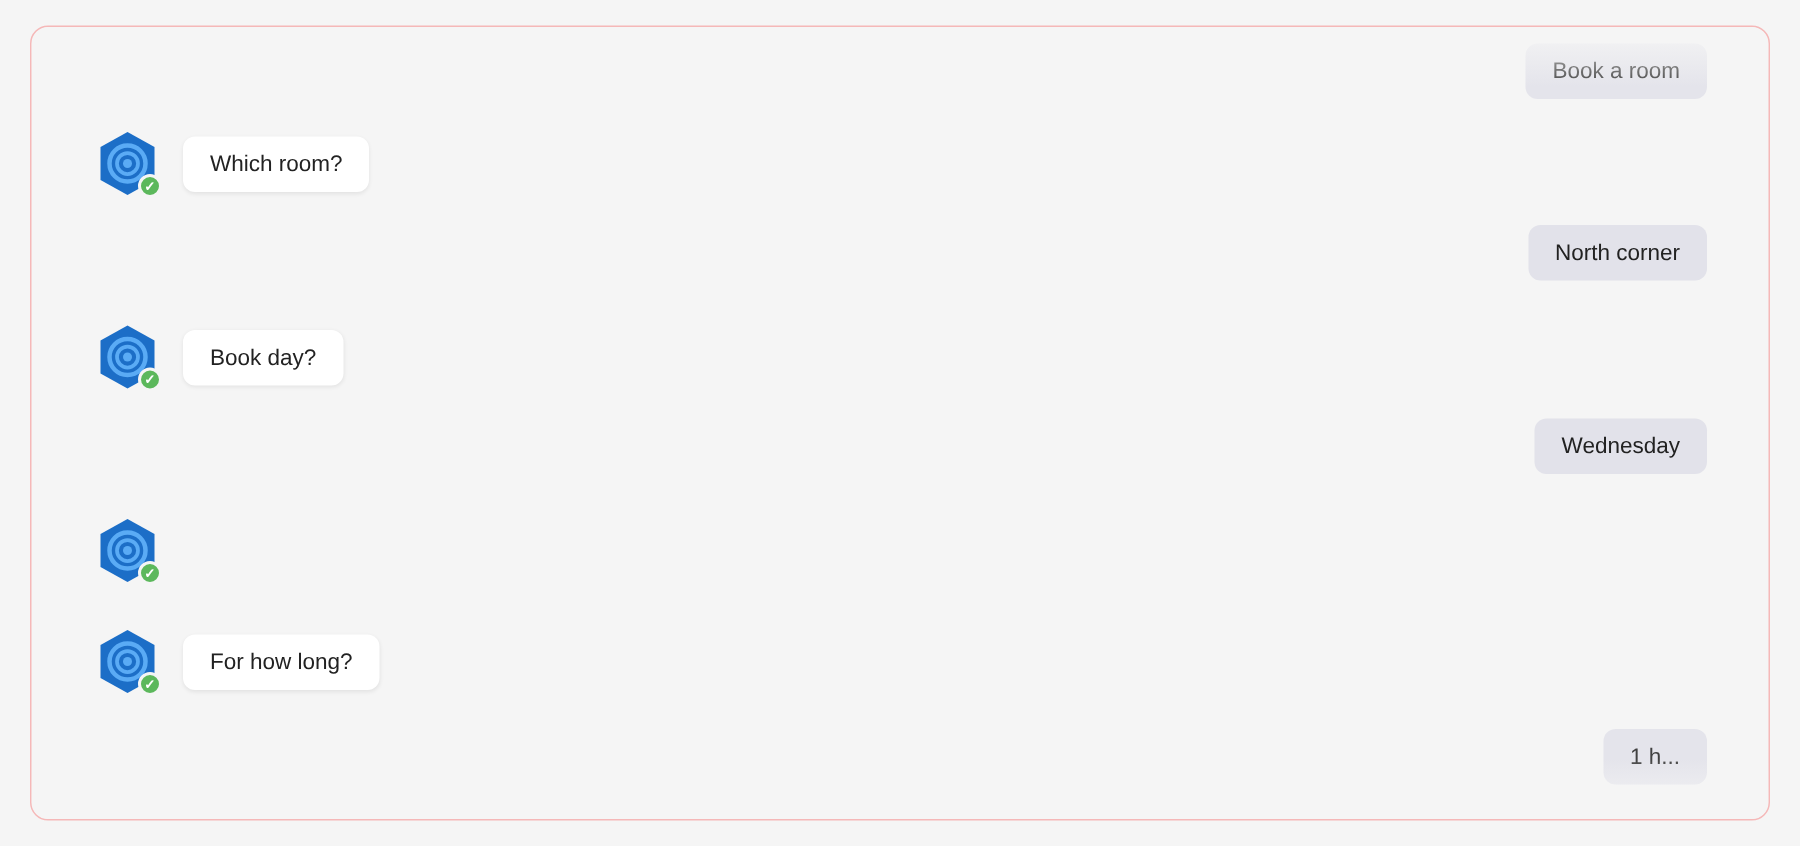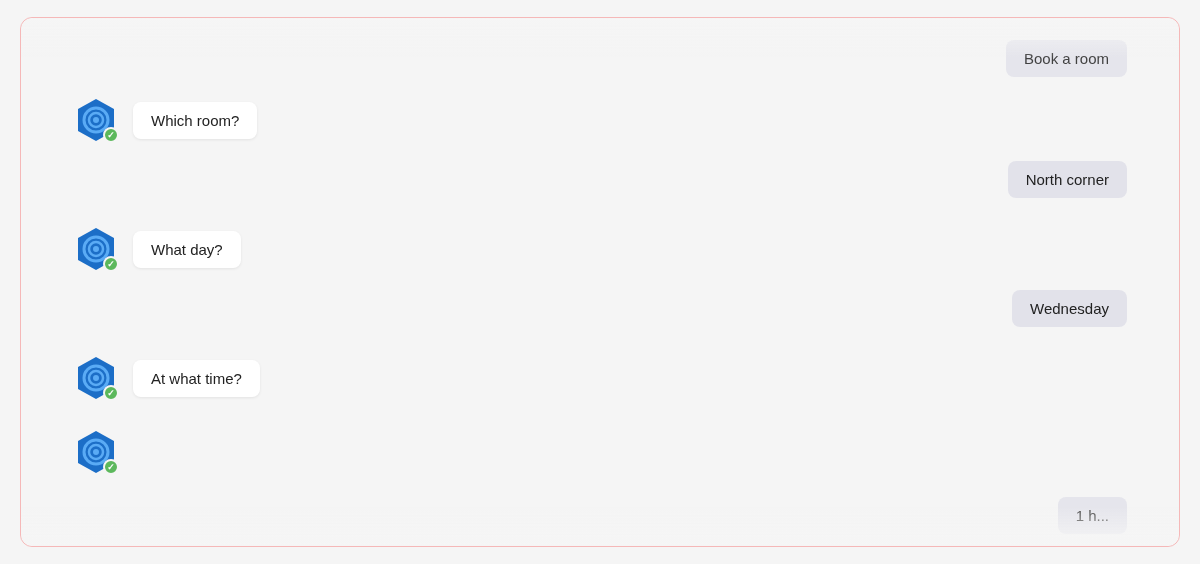--- a/index.html
+++ b/index.html
@@ -16,21 +16,21 @@
     .chat-container {
       width: 1160px;
       height: 530px;
       background: #f5f5f5;
       border: 1.5px solid #f5b8b8;
       border-radius: 12px;
       overflow: hidden;
       position: relative;
       display: flex;
       flex-direction: column;
-      padding: 12px;
+      padding: 1px;
     }
 
     .chat-scroll {
       flex: 1;
       overflow-y: auto;
       padding: 10px 40px 10px 40px;
       display: flex;
       flex-direction: column;
       gap: 0;
     }
@@ -188,51 +188,51 @@
     <div class="bot-row">
       <div class="bot-avatar">
         <svg viewBox="0 0 46 46" fill="none" xmlns="http://www.w3.org/2000/svg">
           <polygon points="23,2 41,12 41,34 23,44 5,34 5,12" fill="#1c6ec7"></polygon>
           <circle cx="23" cy="23" r="12" fill="#1c6ec7" stroke="#5aabf5" stroke-width="3"></circle>
           <circle cx="23" cy="23" r="7" fill="#1c6ec7" stroke="#5aabf5" stroke-width="2.5"></circle>
           <circle cx="23" cy="23" r="3" fill="#5aabf5"></circle>
         </svg>
         <div class="check-badge"></div>
       </div>
-      <div class="bot-bubble">What day?</div>
+      <div class="bot-bubble">Book day?</div>
     </div>
 
     <div class="user-row">
       <div class="user-bubble">Wednesday</div>
     </div>
 
     <div class="bot-row">
       <div class="bot-avatar">
         <svg viewBox="0 0 46 46" fill="none" xmlns="http://www.w3.org/2000/svg">
           <polygon points="23,2 41,12 41,34 23,44 5,34 5,12" fill="#1c6ec7"></polygon>
           <circle cx="23" cy="23" r="12" fill="#1c6ec7" stroke="#5aabf5" stroke-width="3"></circle>
           <circle cx="23" cy="23" r="7" fill="#1c6ec7" stroke="#5aabf5" stroke-width="2.5"></circle>
           <circle cx="23" cy="23" r="3" fill="#5aabf5"></circle>
         </svg>
         <div class="check-badge"></div>
       </div>
-      <div class="bot-bubble">At what time?</div>
-    </div>
-
-
-    <div class="bot-row">
-      <div class="bot-avatar">
-        <svg viewBox="0 0 46 46" fill="none" xmlns="http://www.w3.org/2000/svg">
-          <polygon points="23,2 41,12 41,34 23,44 5,34 5,12" fill="#1c6ec7"></polygon>
-          <circle cx="23" cy="23" r="12" fill="#1c6ec7" stroke="#5aabf5" stroke-width="3"></circle>
-          <circle cx="23" cy="23" r="7" fill="#1c6ec7" stroke="#5aabf5" stroke-width="2.5"></circle>
-          <circle cx="23" cy="23" r="3" fill="#5aabf5"></circle>
-        </svg>
-        <div class="check-badge"></div>
-      </div>
+    </div>
+
+
+    <div class="bot-row">
+      <div class="bot-avatar">
+        <svg viewBox="0 0 46 46" fill="none" xmlns="http://www.w3.org/2000/svg">
+          <polygon points="23,2 41,12 41,34 23,44 5,34 5,12" fill="#1c6ec7"></polygon>
+          <circle cx="23" cy="23" r="12" fill="#1c6ec7" stroke="#5aabf5" stroke-width="3"></circle>
+          <circle cx="23" cy="23" r="7" fill="#1c6ec7" stroke="#5aabf5" stroke-width="2.5"></circle>
+          <circle cx="23" cy="23" r="3" fill="#5aabf5"></circle>
+        </svg>
+        <div class="check-badge"></div>
+      </div>
+      <div class="bot-bubble">For how long?</div>
     </div>
 
     <div class="bottom-partial">
       <div class="user-bubble">1 h...</div>
     </div>
 
   </div>
   <div class="fade-bottom"></div>
 </div>
 

